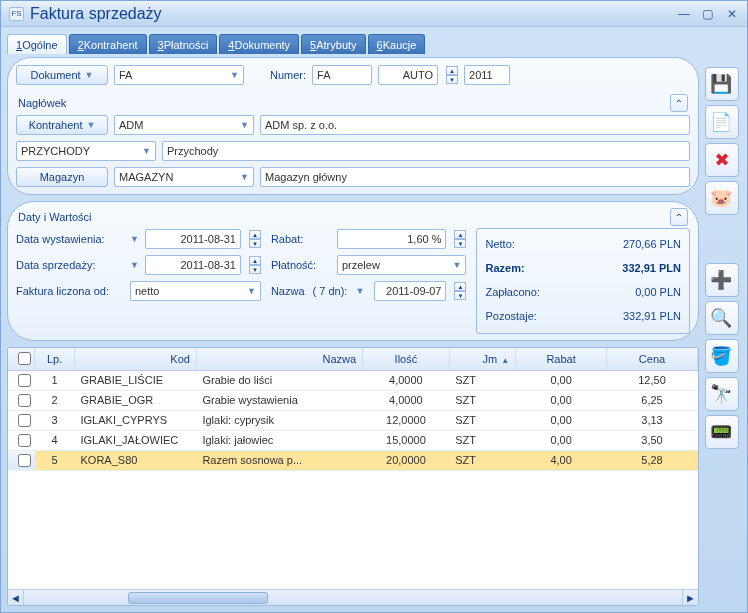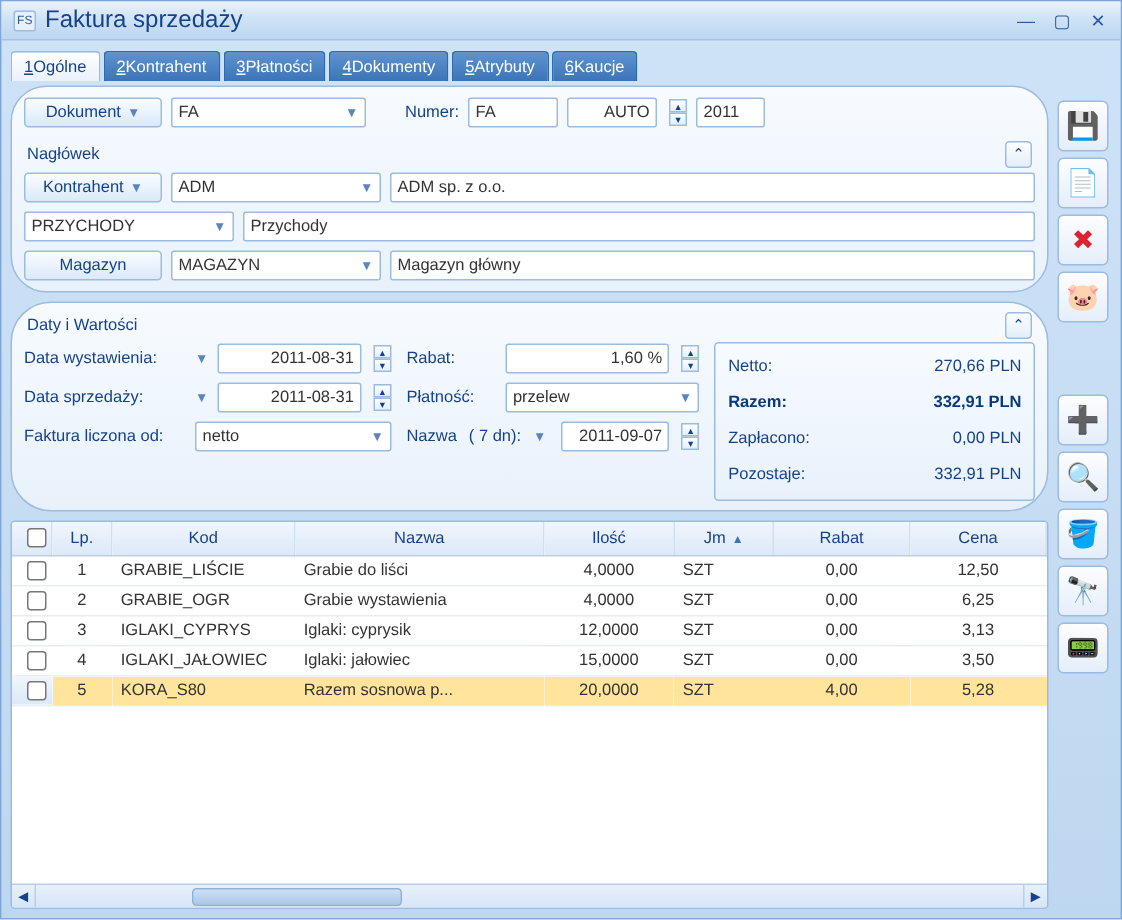--- a/index.html
+++ b/index.html
@@ -111,21 +111,21 @@
   
   .gridwrap {
     flex:1; margin-top:6px; border:1px solid #9bbbe0; border-radius:3px;
     background:#fff; display:flex; flex-direction:column; overflow:hidden;
   }
   table.grid { width:100%; border-collapse:collapse; table-layout:fixed; }
   .grid th {
     background: linear-gradient(#f0f6fd,#dce9f9);
     color:#15428b; font-weight:normal; height:22px;
     border-bottom:1px solid #b9cfe8; border-right:1px solid #cfdff1;
-    padding:0 6px; text-align:center; white-space:nowrap; overflow:hidden;
+    padding:0 6px; text-align:right; white-space:nowrap; overflow:hidden;
   }
   .grid th.r, .grid td.r { text-align:center; }
   .grid td {
     height:20px; padding:0 6px; color:#333;
     border-bottom:1px solid #e6eef8; white-space:nowrap; overflow:hidden; text-overflow:ellipsis;
   }
   .grid tbody tr.sel td { background:#ffe59b; }
   .grid tbody tr.sel td:first-child { background:linear-gradient(#f0f6fd,#dce9f9); }
   .grid .chkcell { text-align:center; }
   .grid input[type=checkbox] { accent-color:#3b74b8; }

